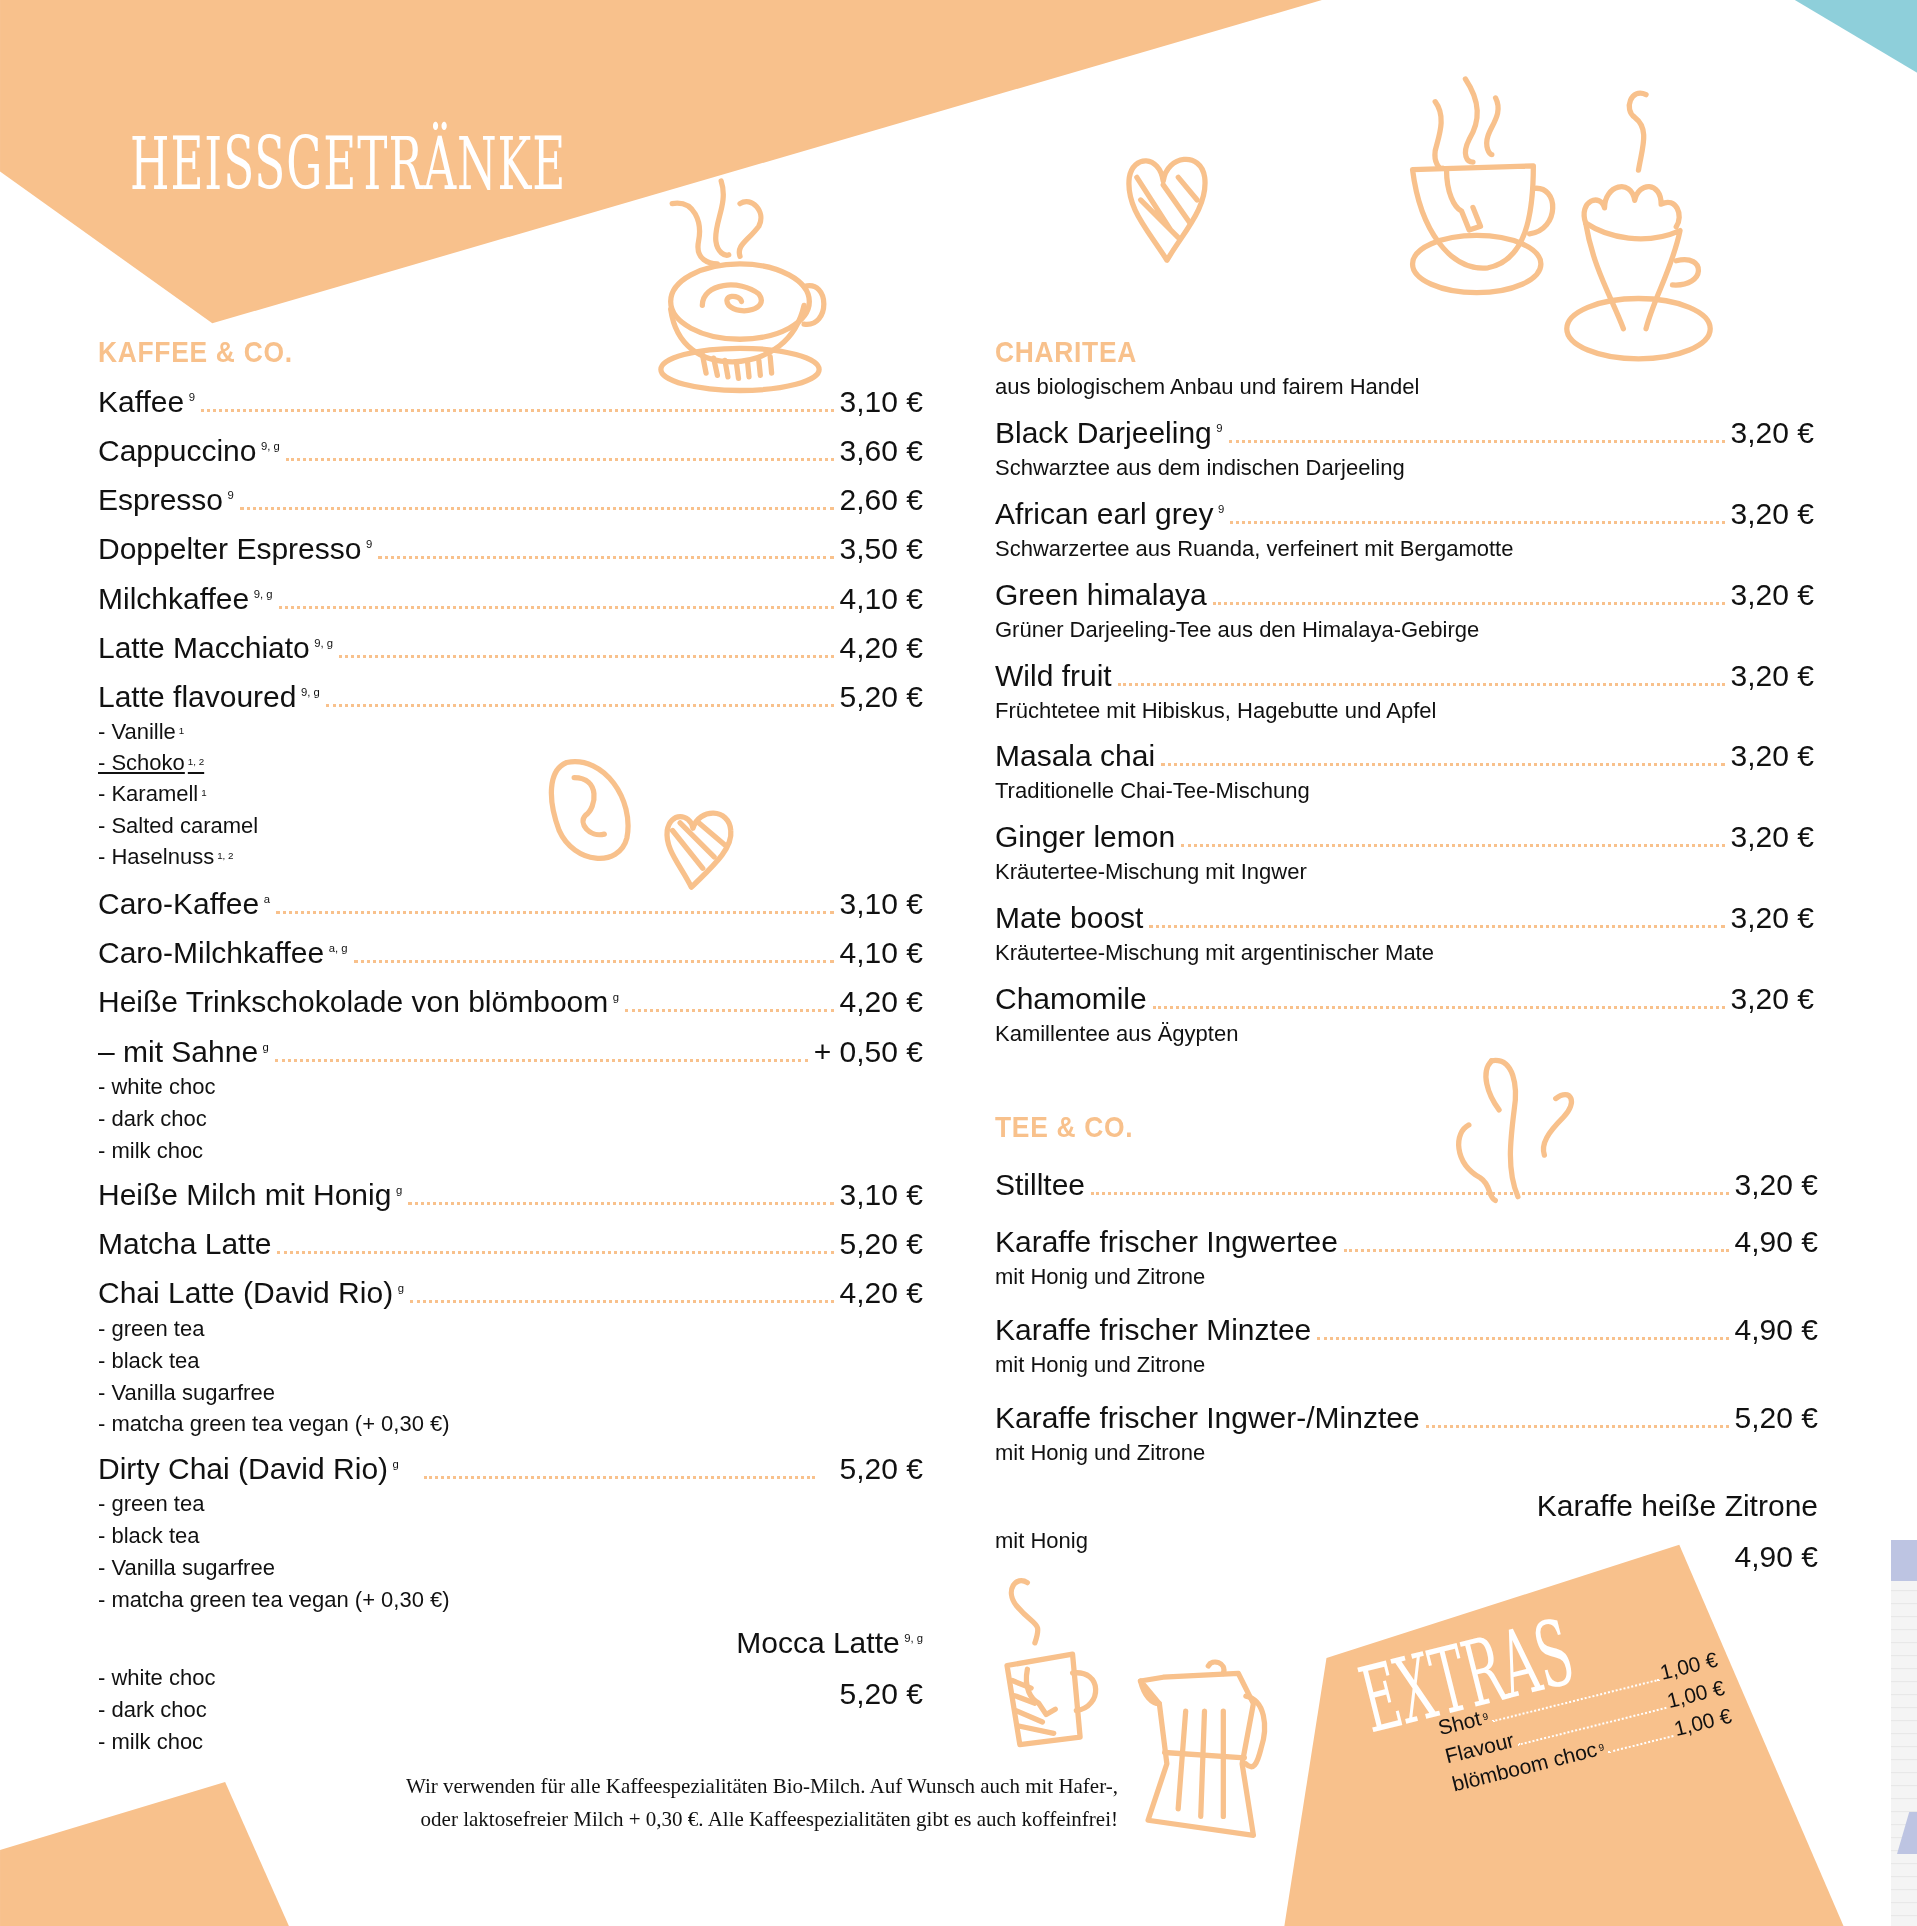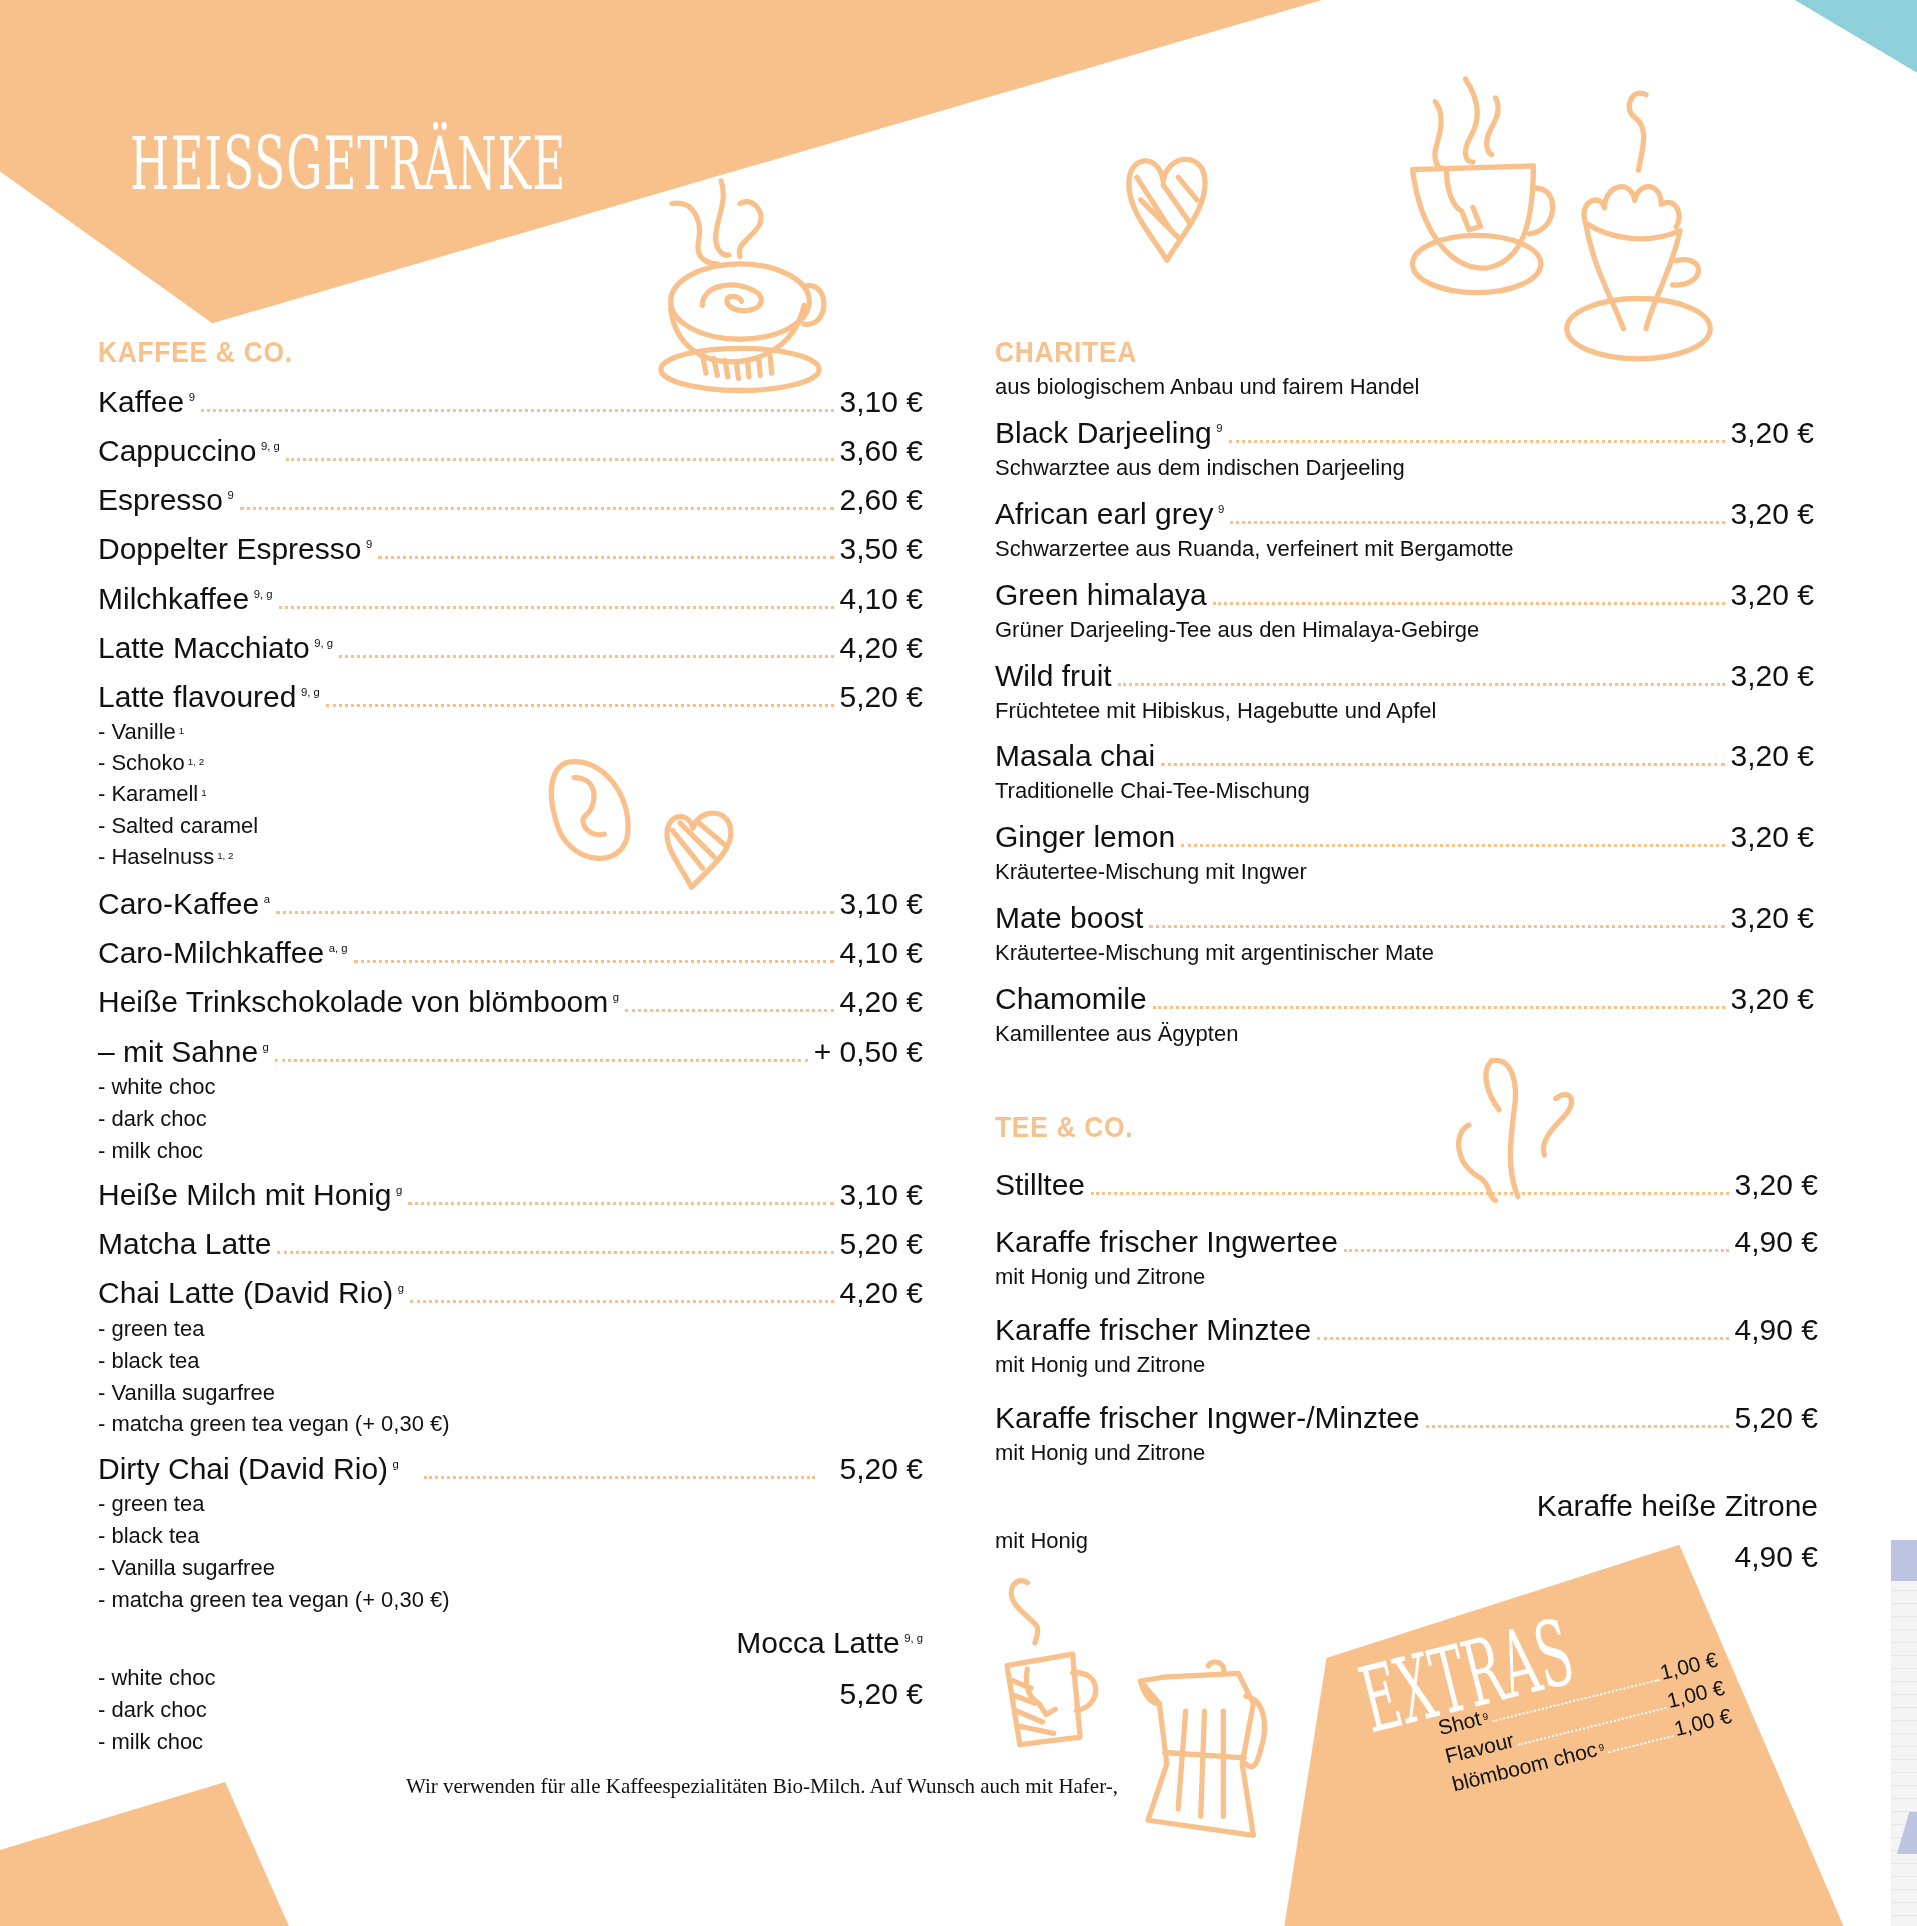--- a/index.html
+++ b/index.html
@@ -191,21 +191,21 @@
       <span class="name"><span>Dirty Chai (David Rio)</span><span class="sup">g</span></span>
       <span class="dots"></span>
       <span class="price">5,20 €</span>
     </div>
     <div class="row" style="left: 98px; top: 1623px; width: 825px; flex-direction: column;">
       <span class="name"><span>Mocca Latte</span><span class="sup">9, g</span></span>
       <span class="dots"></span>
       <span class="price">5,20 €</span>
     </div>
     <div class="sub" style="left: 98px; top: 717px;"><span>- Vanille</span><span class="sup">1</span></div>
-    <div class="sub" style="left: 98px; top: 748px;"><span>- Schoko</span><span class="sup">1, 2</span></div>
+    <div class="sub" style="left: 98px; top: 748px; text-decoration: underline;"><span>- Schoko</span><span class="sup">1, 2</span></div>
     <div class="sub" style="left: 98px; top: 779px;"><span>- Karamell</span><span class="sup">1</span></div>
     <div class="sub" style="left: 98px; top: 811px;"><span>- Salted caramel</span></div>
     <div class="sub" style="left: 98px; top: 842px;"><span>- Haselnuss</span><span class="sup">1, 2</span></div>
     <div class="sub" style="left: 98px; top: 1072px;"><span>- white choc</span></div>
     <div class="sub" style="left: 98px; top: 1104px;"><span>- dark choc</span></div>
     <div class="sub" style="left: 98px; top: 1136px;"><span>- milk choc</span></div>
     <div class="sub" style="left: 98px; top: 1314px;"><span>- green tea</span></div>
     <div class="sub" style="left: 98px; top: 1346px;"><span>- black tea</span></div>
     <div class="sub" style="left: 98px; top: 1378px;"><span>- Vanilla sugarfree</span></div>
     <div class="sub" style="left: 98px; top: 1409px;"><span>- matcha green tea vegan (+ 0,30 €)</span></div>
@@ -299,20 +299,21 @@
     <div class="row" style="left: 995px; top: 1486px; width: 823px; flex-direction: column;">
       <span class="name"><span>Karaffe heiße Zitrone</span></span>
       <span class="dots"></span>
       <span class="price">4,90 €</span>
     </div>
     <div class="desc" style="left: 995px; top: 1526px;"><span>mit Honig</span></div>
   </div>
 
 <div class="footnote">
   <div>Wir verwenden für alle Kaffeespezialitäten Bio-Milch. Auf Wunsch auch mit Hafer-,</div>
+  <div>oder laktosefreier Milch + 0,30 €. Alle Kaffeespezialitäten gibt es auch koffeinfrei!</div>
 </div>
 
 <div class="extras-title">EXTRAS</div>
 <div class="extras" id="extras-list">
     <div class="erow">
       <span><span>Shot</span><span class="sup">9</span></span>
       <span class="dots"></span>
       <span>1,00 €</span>
     </div>
     <div class="erow">

